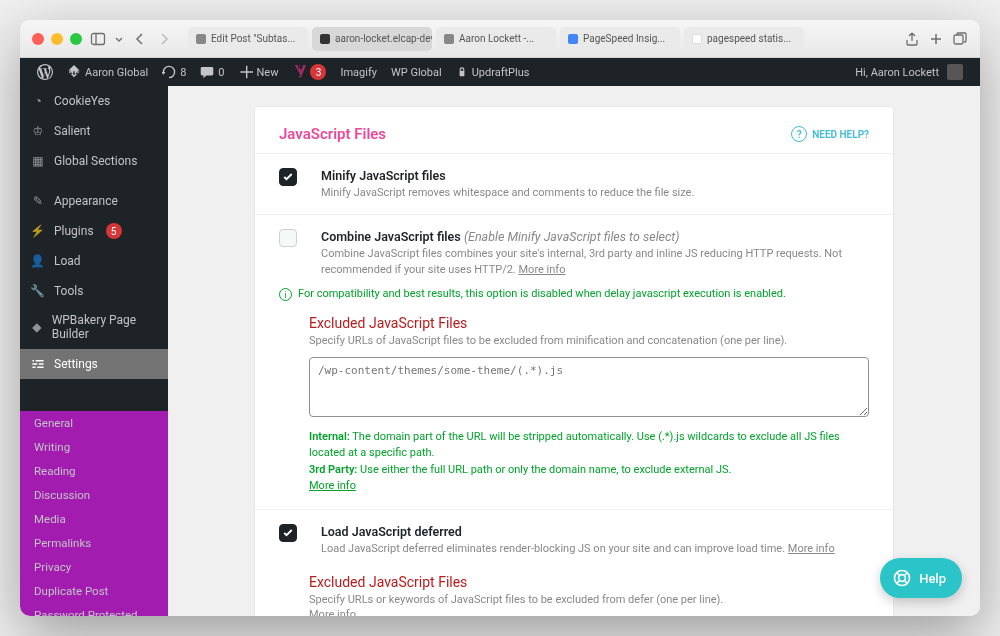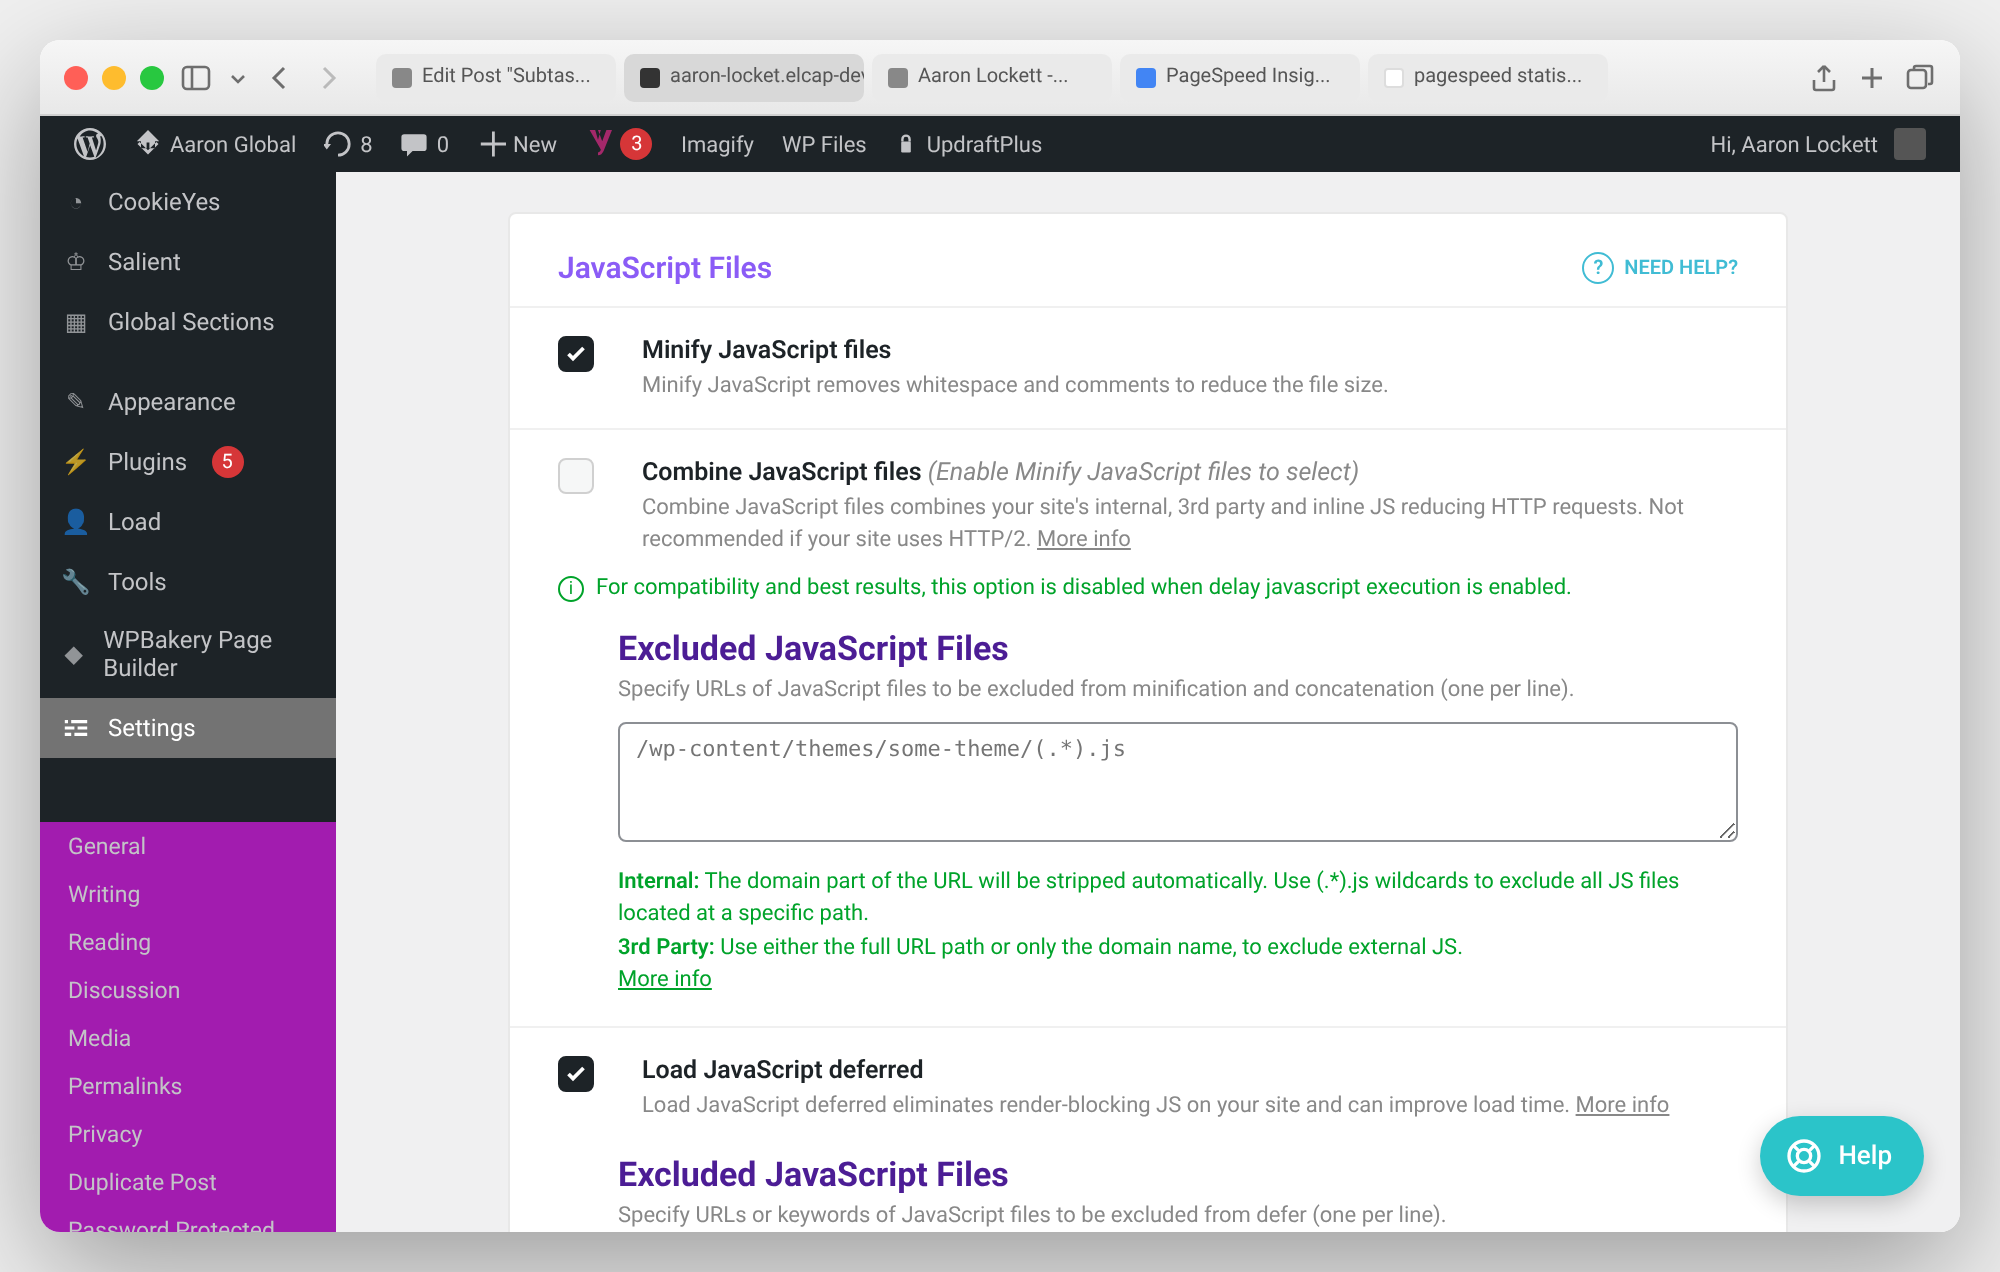--- a/index.html
+++ b/index.html
@@ -26,37 +26,37 @@
 .menu-item.current { background: #737373; color: #fff; }
 .menu-item.current::after { content: ""; position: absolute; right: -8px; top: 50%; transform: translateY(-50%); border: 8px solid transparent; border-right-color: #f0f0f1; }
 .menu-icon { width: 16px; height: 16px; display: flex; align-items: center; justify-content: center; opacity: 0.7; }
 .submenu { background: #a21caf; margin-top: 32px; }
 .submenu-item { padding: 5px 12px 5px 14px; font-size: 11.5px; color: #c3c4c7; cursor: pointer; }
 .wp-main { flex: 1; background: #f0f0f1; overflow-y: auto; padding: 0 20px; }
 .wp-main::-webkit-scrollbar { width: 10px; }
 .wp-main::-webkit-scrollbar-thumb { background: #c0c0c0; border-radius: 5px; }
 .panel { background: #fff; margin: 0 auto; max-width: 640px; border: 1px solid #e8e8e8; border-radius: 4px; }
 .panel-header { display: flex; justify-content: space-between; align-items: center; padding: 18px 24px 10px; }
-.panel-title { color: #8b5cf6; font-size: 15px; font-weight: 600; }
+.panel-title { color: #ec4899; font-size: 15px; font-weight: 600; }
 .need-help { display: flex; align-items: center; gap: 5px; font-size: 10px; color: #40bcd4; font-weight: 600; }
 .need-help-icon { width: 16px; height: 16px; border: 1.5px solid #40bcd4; border-radius: 50%; display: flex; align-items: center; justify-content: center; font-size: 10px; }
 .section { padding: 14px 24px; border-top: 1px solid #f0f0f0; }
 .check-row { display: flex; gap: 24px; }
 .checkbox { width: 18px; height: 18px; border-radius: 4px; border: 1px solid #8c8f94; flex-shrink: 0; display: flex; align-items: center; justify-content: center; cursor: pointer; }
 .checkbox.checked { background: #1d2327; border-color: #1d2327; color: #fff; }
 .checkbox.disabled { background: #f6f7f7; border-color: #d0d0d0; cursor: not-allowed; }
 .check-content { flex: 1; }
 .check-label { font-size: 12.5px; font-weight: 600; color: #1d2327; }
 .check-label .muted { font-style: italic; font-weight: 400; color: #888; }
 .check-desc { font-size: 11px; color: #888; margin-top: 2px; line-height: 1.4; }
 .more-info { text-decoration: underline; cursor: pointer; }
 .info-note { display: flex; gap: 6px; font-size: 11px; color: #00a32a; margin-top: 10px; align-items: flex-start; }
 .info-icon { width: 13px; height: 13px; border: 1.3px solid #00a32a; border-radius: 50%; display: flex; align-items: center; justify-content: center; font-size: 9px; flex-shrink: 0; margin-top: 1px; }
 .subsection { margin-top: 14px; padding-left: 30px; }
-.sub-title { font-size: 17px; font-weight: 700; color: #4c1d95; }
+.sub-title { font-size: 14px; font-weight: 400; color: #b91c1c; }
 .sub-desc { font-size: 11px; color: #888; margin-top: 2px; line-height: 1.4; }
 .textarea { width: 100%; min-height: 60px; border: 1px solid #8c8f94; border-radius: 4px; margin-top: 8px; padding: 6px 8px; font-family: ui-monospace, Menlo, monospace; font-size: 11px; color: #555; resize: vertical; }
 .help-text { font-size: 11px; color: #00a32a; margin-top: 8px; line-height: 1.5; }
 .help-text b { font-weight: 600; }
 .help-text a { color: #00a32a; text-decoration: underline; }
 .help-fab { position: absolute; right: 38px; bottom: 38px; background: #2bc4c9; color: #fff; border-radius: 22px; height: 40px; padding: 0 16px 0 12px; display: flex; align-items: center; gap: 7px; font-size: 13px; font-weight: 500; box-shadow: 0 4px 12px rgba(0,0,0,0.2); cursor: pointer; }
 .help-fab-icon { width: 20px; height: 20px; }
 .svg-icon { width: 100%; height: 100%; }
 </style>
 </head>
@@ -164,21 +164,21 @@
       <div class="ab-item">
         <svg width="14" height="14" viewBox="0 0 20 20" fill="#a4286a">
             <path d="M10 0l3 8 3-8h4l-6 15c-1 2-2 3-4 3v-2c1 0 2-1 2-2L4 0h4l2 7 2-7z"></path>
           </svg>
         <span class="badge-red">3</span>
       </div>
       <div class="ab-item">
           <span>Imagify</span>
         </div>
       <div class="ab-item">
-          <span>WP Files</span>
+          <span>WP Global</span>
         </div>
       <div class="ab-item">
         <svg width="12" height="12" viewBox="0 0 20 20" fill="currentColor">
             <rect x="6" y="8" width="8" height="9" rx="1"></rect>
             <path d="M7 8V6a3 3 0 016 0v2" stroke="currentColor" fill="none" stroke-width="2"></path>
           </svg>
         <span>UpdraftPlus</span>
       </div>
       <div class="ab-item ab-right">
         <span>Hi, Aaron Lockett</span>

